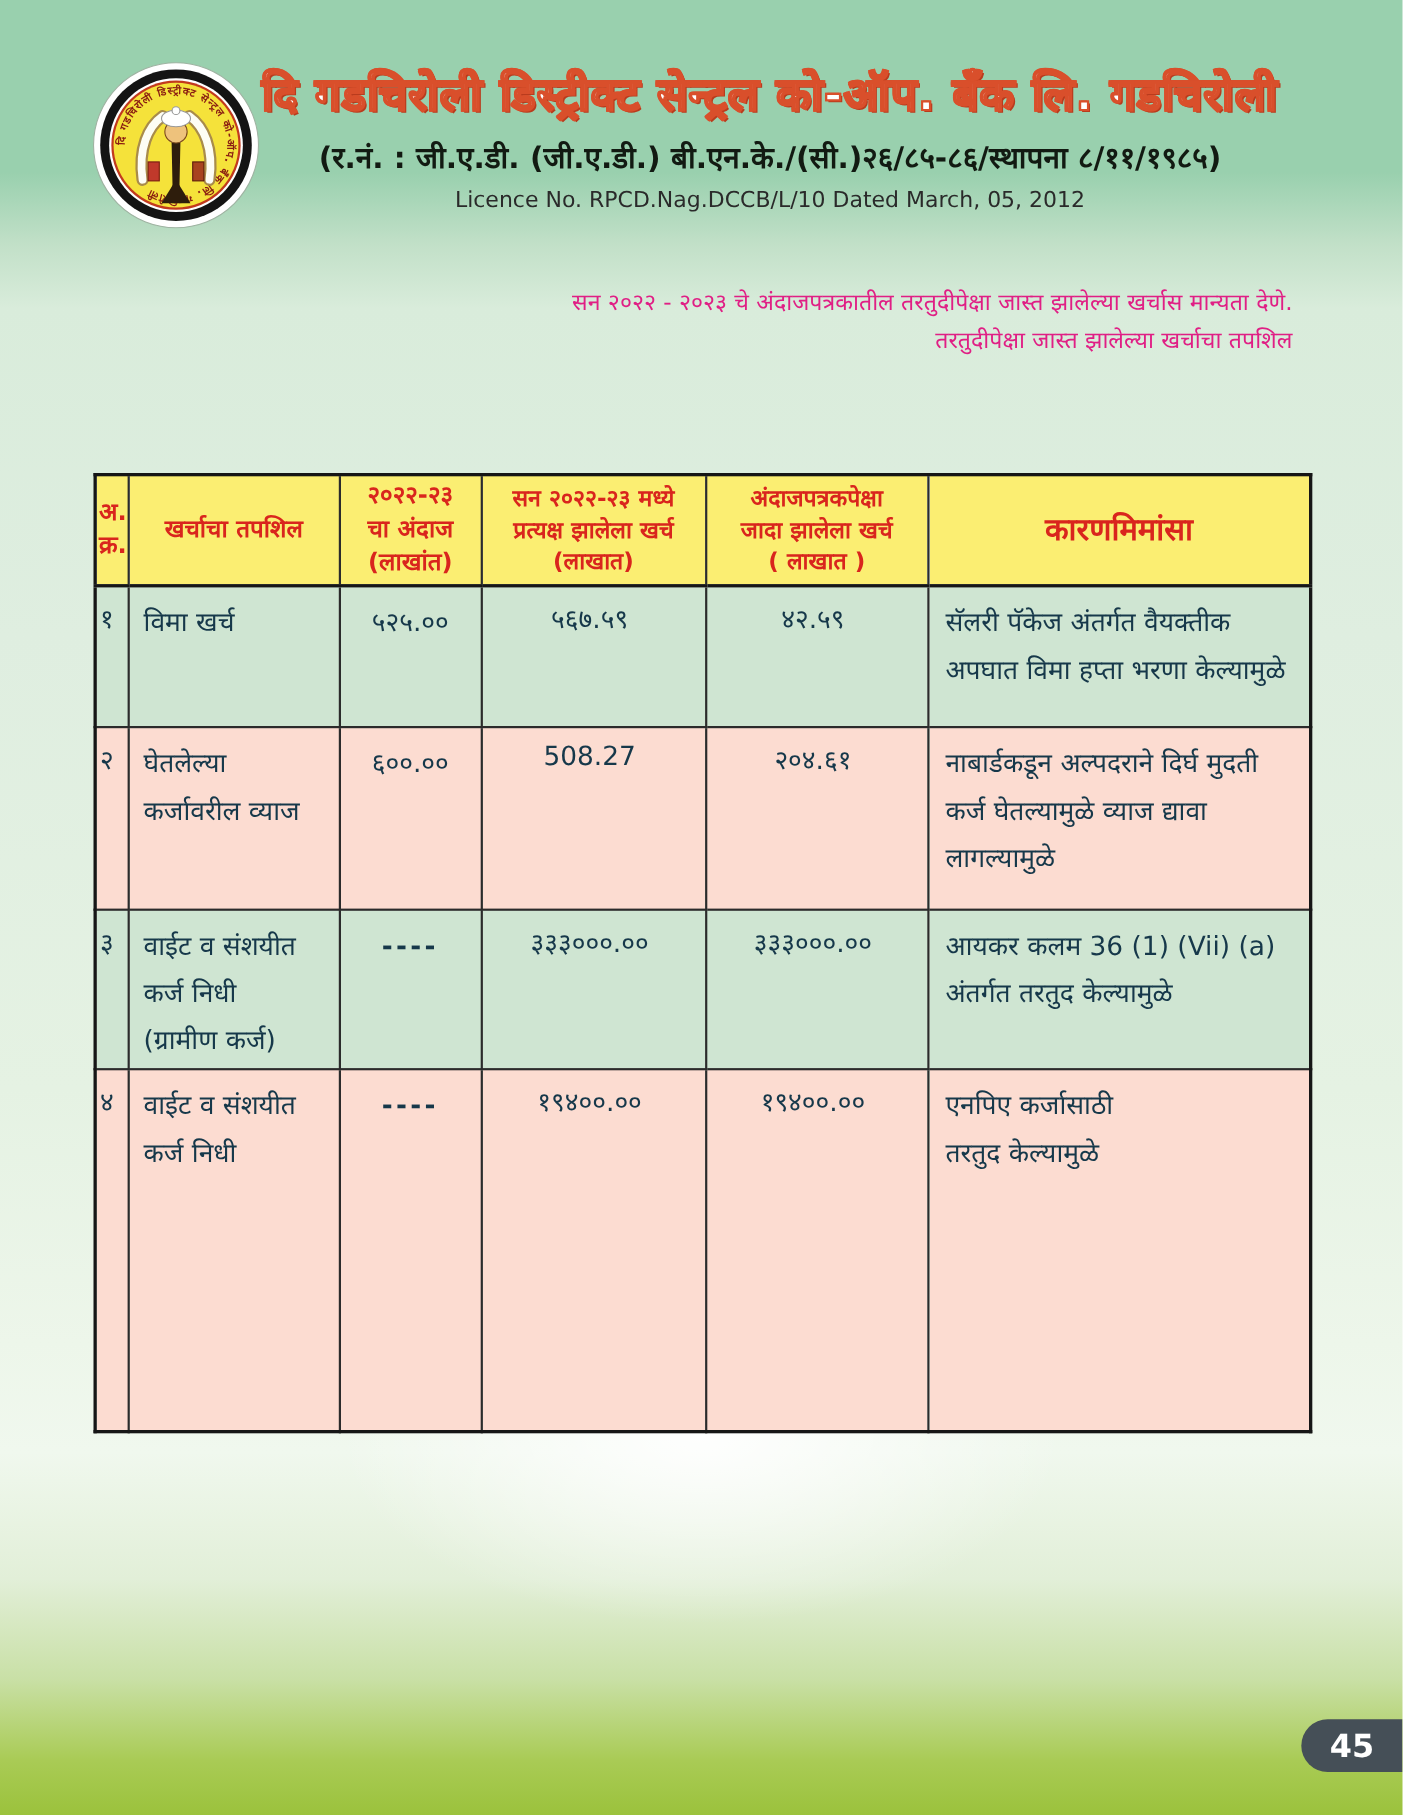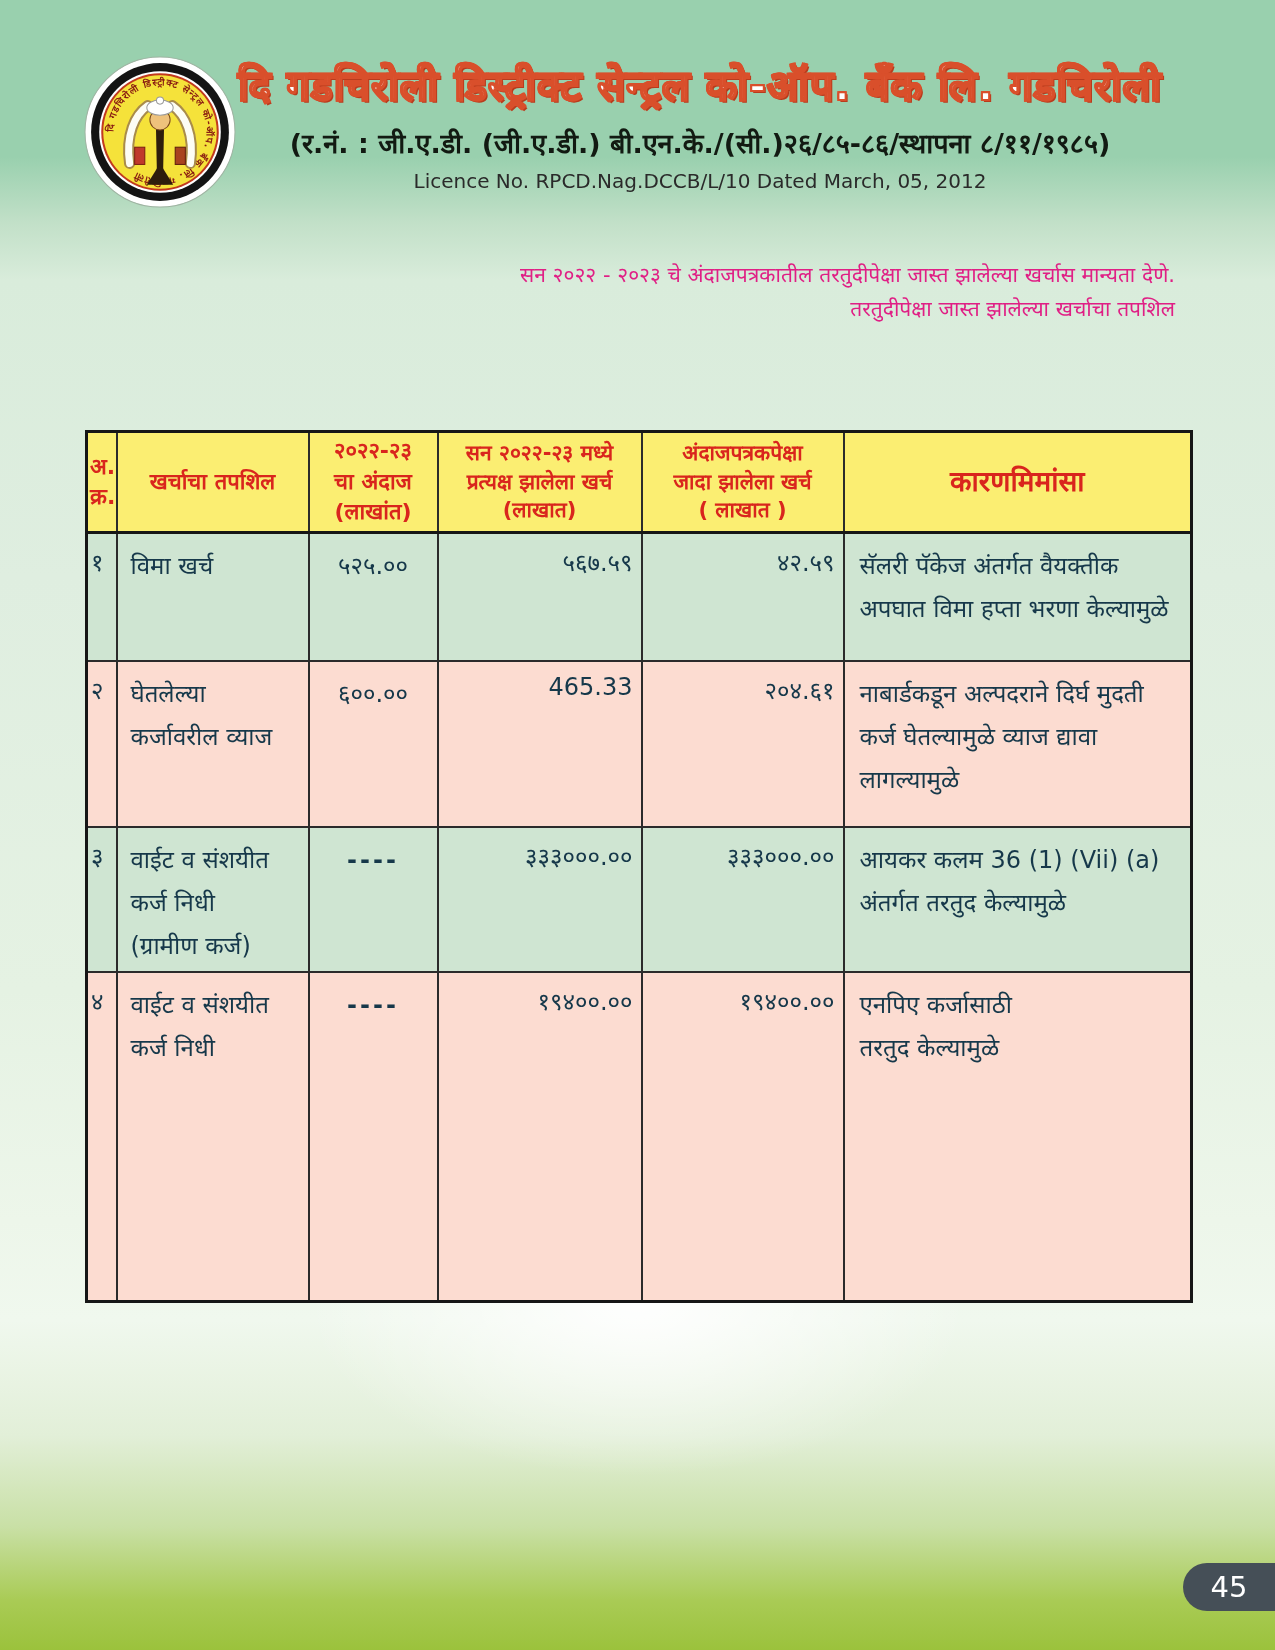--- a/index.html
+++ b/index.html
@@ -44,30 +44,30 @@
     vertical-align:middle;text-align:center;font-size:22px;line-height:1.38;
     border-bottom:3px solid #161616;padding:2px;
   }
   th.c-sr{ text-align:left;padding-left:3px;font-size:21px;}
   td{vertical-align:top;padding-top:11px;}
   tr.r-green td{background:#cfe5d2;}
   tr.r-pink  td{background:#fcdcd1;}
   td.c-sr{padding-left:3px;}
   td.c-item{padding-left:13px;line-height:1.8;}
   td.c-budget{text-align:center;line-height:1.8;margin-top:32px;}
-  td.c-actual,td.c-excess{text-align:right;padding-right:8px;}
+  td.c-actual,td.c-excess{text-align:center;padding-right:8px;}
   td.c-reason{padding-left:15px;padding-right:0;line-height:1.8;}
   .ln{display:block;}
   .dashes{letter-spacing:3px;font-weight:bold;}
   
   .page-pill{
     position:absolute;right:0;top:1563px;width:92px;height:48px;
     background:#454f57;border-radius:26px 0 0 26px;
     display:flex;align-items:center;justify-content:center;
-    color:#ffffff;font-size:29px;font-weight:normal;
+    color:#ffffff;font-size:29px;font-weight:bold;
   }
 </style>
 </head>
 <body>
 
 <div class="page">
 
   <div class="logo">
     <svg viewBox="0 0 150 150" width="152" height="152">
       <circle cx="75" cy="75" r="74" fill="#ffffff" stroke="#9fb3a2" stroke-width="1"></circle>
@@ -161,21 +161,21 @@
       </td>
     </tr>
 
     <tr class="r-pink" style="height:166px;">
       <td class="c-sr">२</td>
       <td class="c-item">
         <span class="ln">घेतलेल्या</span>
         <span class="ln">कर्जावरील व्याज</span>
       </td>
       <td class="c-budget">६००.००</td>
-      <td class="c-actual">465.33</td>
+      <td class="c-actual">508.27</td>
       <td class="c-excess">२०४.६१</td>
       <td class="c-reason">
         <span class="ln">नाबार्डकडून अल्पदराने दिर्घ मुदती</span>
         <span class="ln">कर्ज घेतल्यामुळे व्याज द्यावा</span>
         <span class="ln">लागल्यामुळे</span>
       </td>
     </tr>
 
     <tr class="r-green" style="height:145px;">
       <td class="c-sr">३</td>

